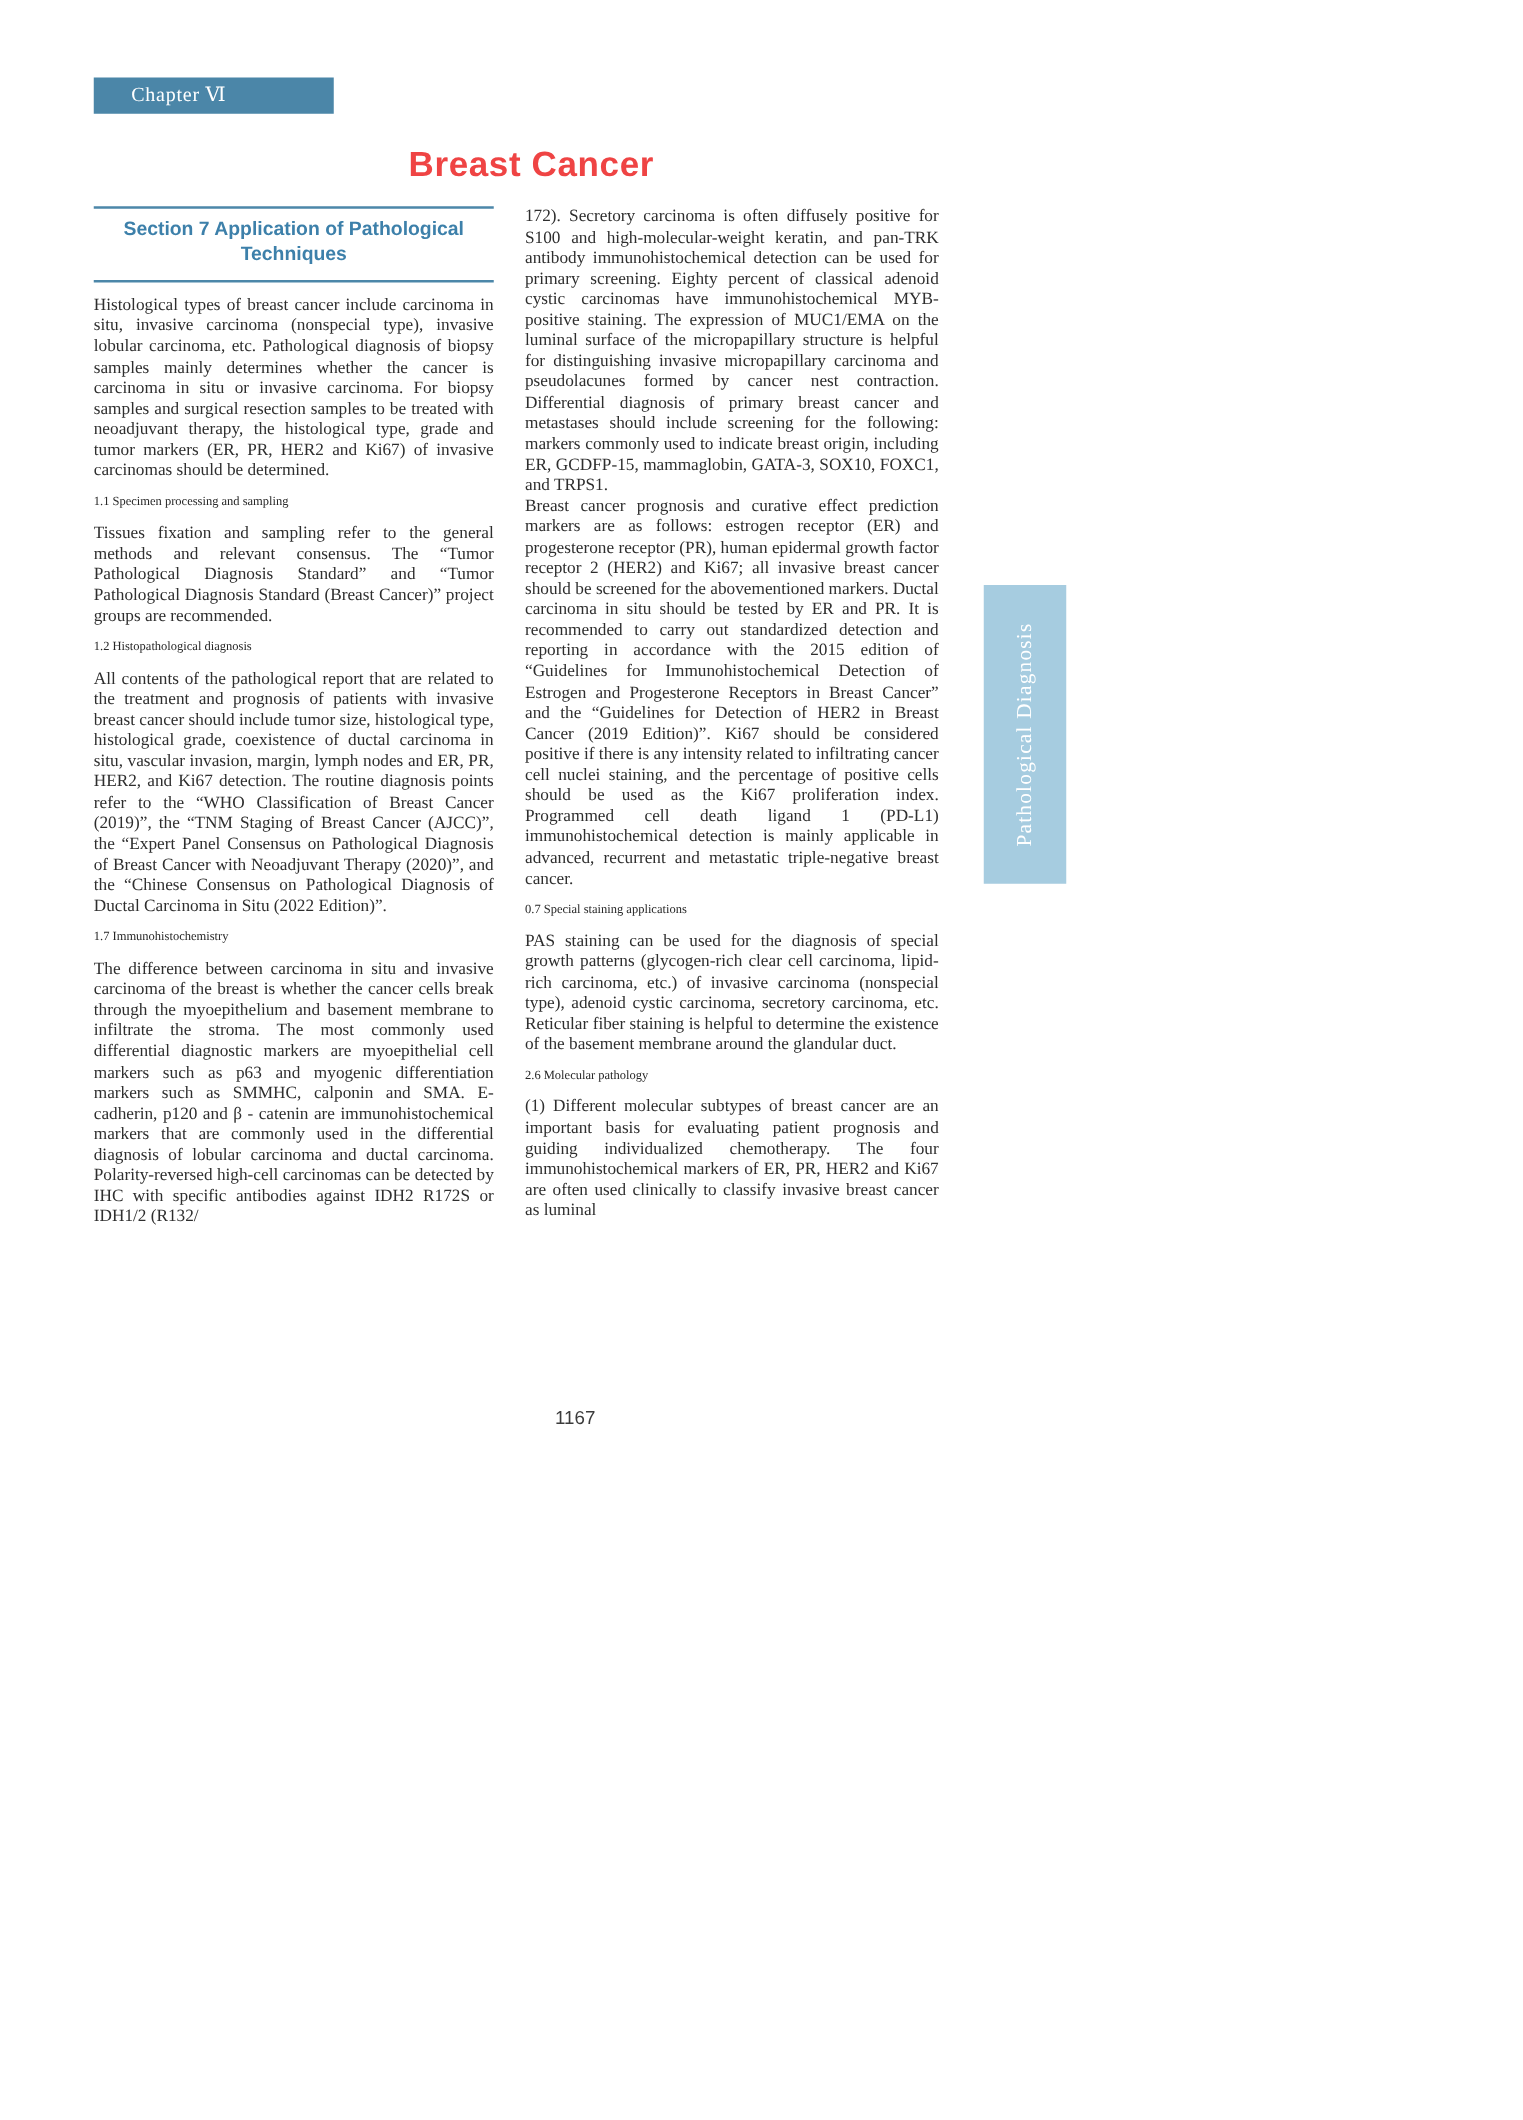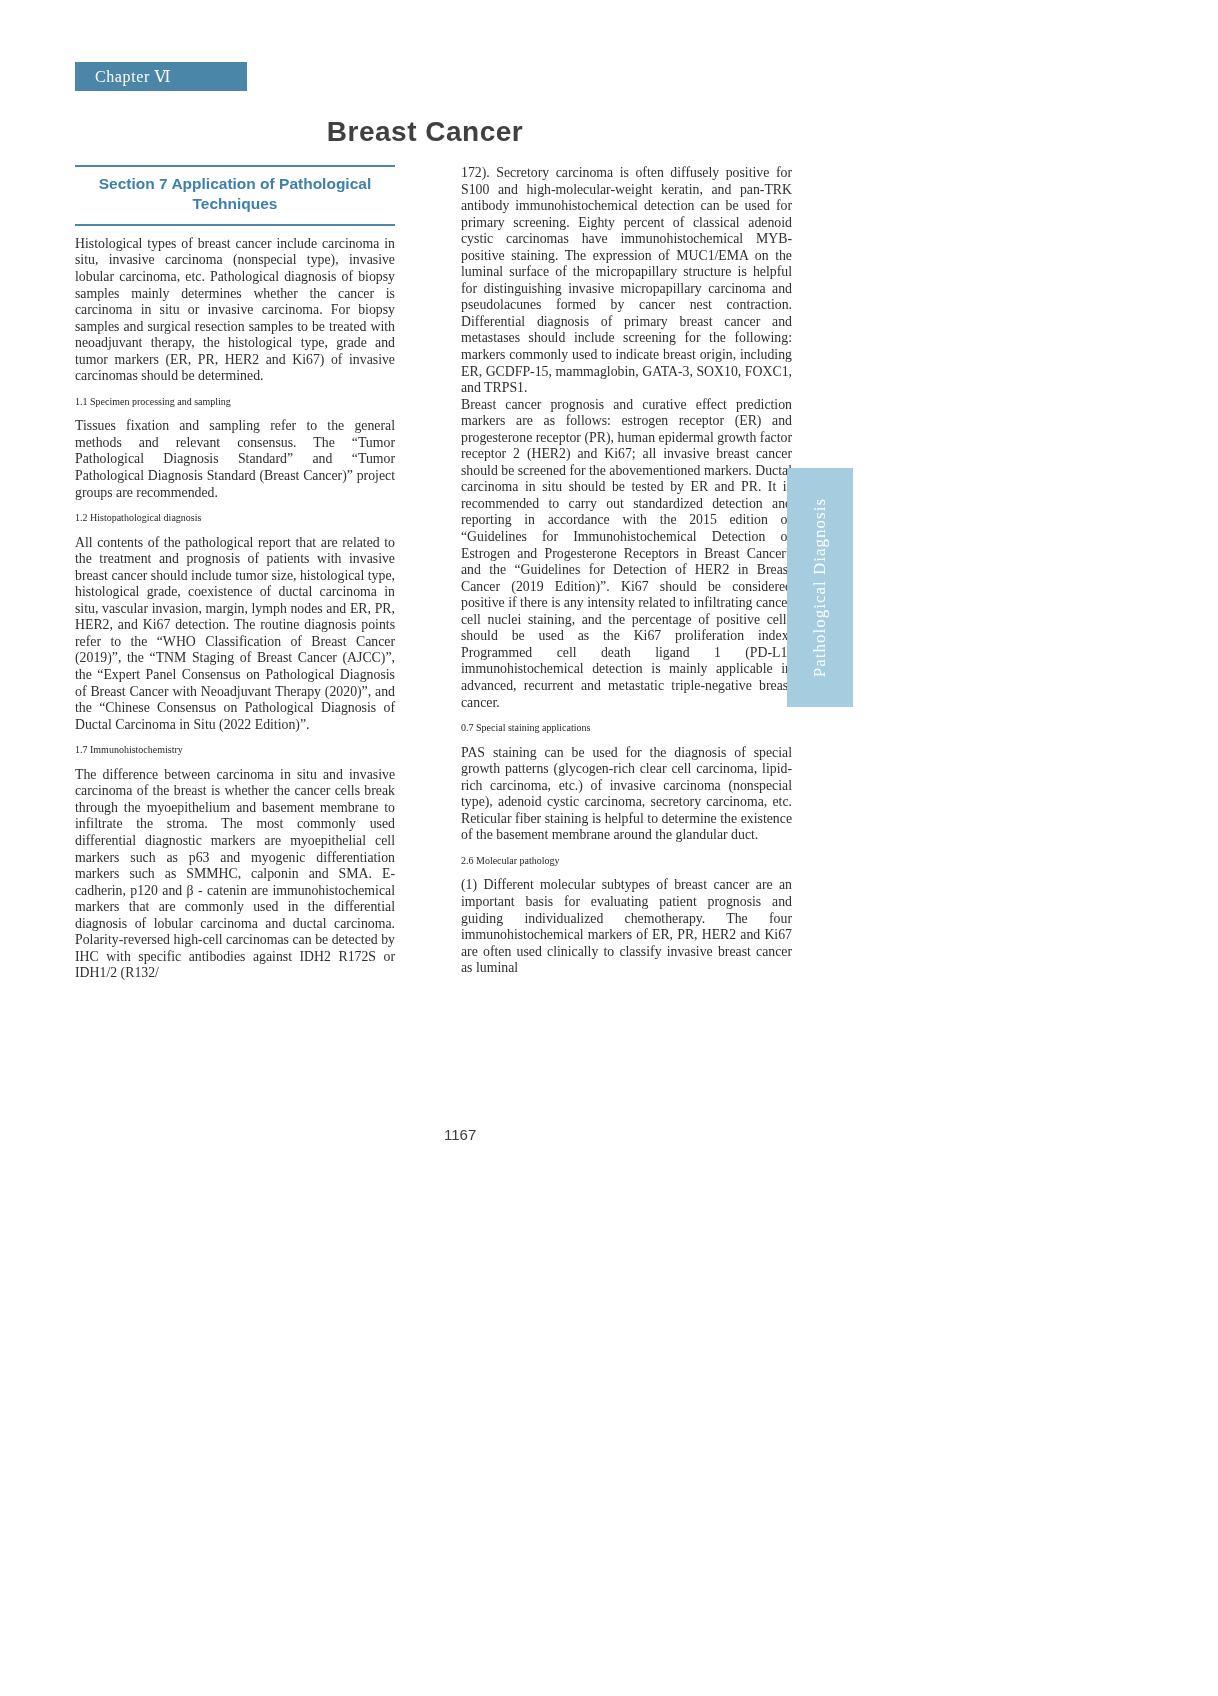--- a/index.html
+++ b/index.html
@@ -5,38 +5,38 @@
   html,body { margin:0; padding:0; background:#ffffff; }
   .canvas {
     position:relative;
     width:1218px; height:1696px;
     background:#ffffff;
     overflow:hidden;
     font-family:"Liberation Serif","DejaVu Serif",serif;
   }
   .chapter-badge {
     position:absolute; left:75px; top:62px;
-    width:172px; height:29px; box-sizing:border-box;
+    width:192px; height:29px; box-sizing:border-box;
     background:#4b86a8; color:#ffffff;
     font:16px/29px "Liberation Serif","DejaVu Serif","DejaVu Sans",serif;
-    padding-left:20px; letter-spacing:0.6px;
+    padding-left:30px; letter-spacing:0.6px;
   }
   .page-title {
     position:absolute; left:75px; top:96px; width:700px;
     text-align:center;
     font:bold 28px/34px "Liberation Sans","DejaVu Sans",sans-serif;
-    color:#404040; letter-spacing:0.5px;
+    color:#ef4444; letter-spacing:0.5px;
   }
   .col {
     position:absolute; top:165px;
     font-size:13.8px; line-height:16.55px;
     color:#2e2e2e; text-align:justify;
   }
   .col-left  { left:75px;  width:320px; }
-  .col-right { left:461px; width:331px; }
+  .col-right { left:420px; width:331px; }
   .section-heading {
     border-top:2px solid #4c87a9;
     border-bottom:2px solid #4c87a9;
     color:#3d80aa;
     font:bold 15.5px/1.32 "Liberation Sans","DejaVu Sans",sans-serif;
     text-align:center;
     padding:7px 2px 9px;
     margin:0 0 10px 0;
   }
   .block { margin:0; }

